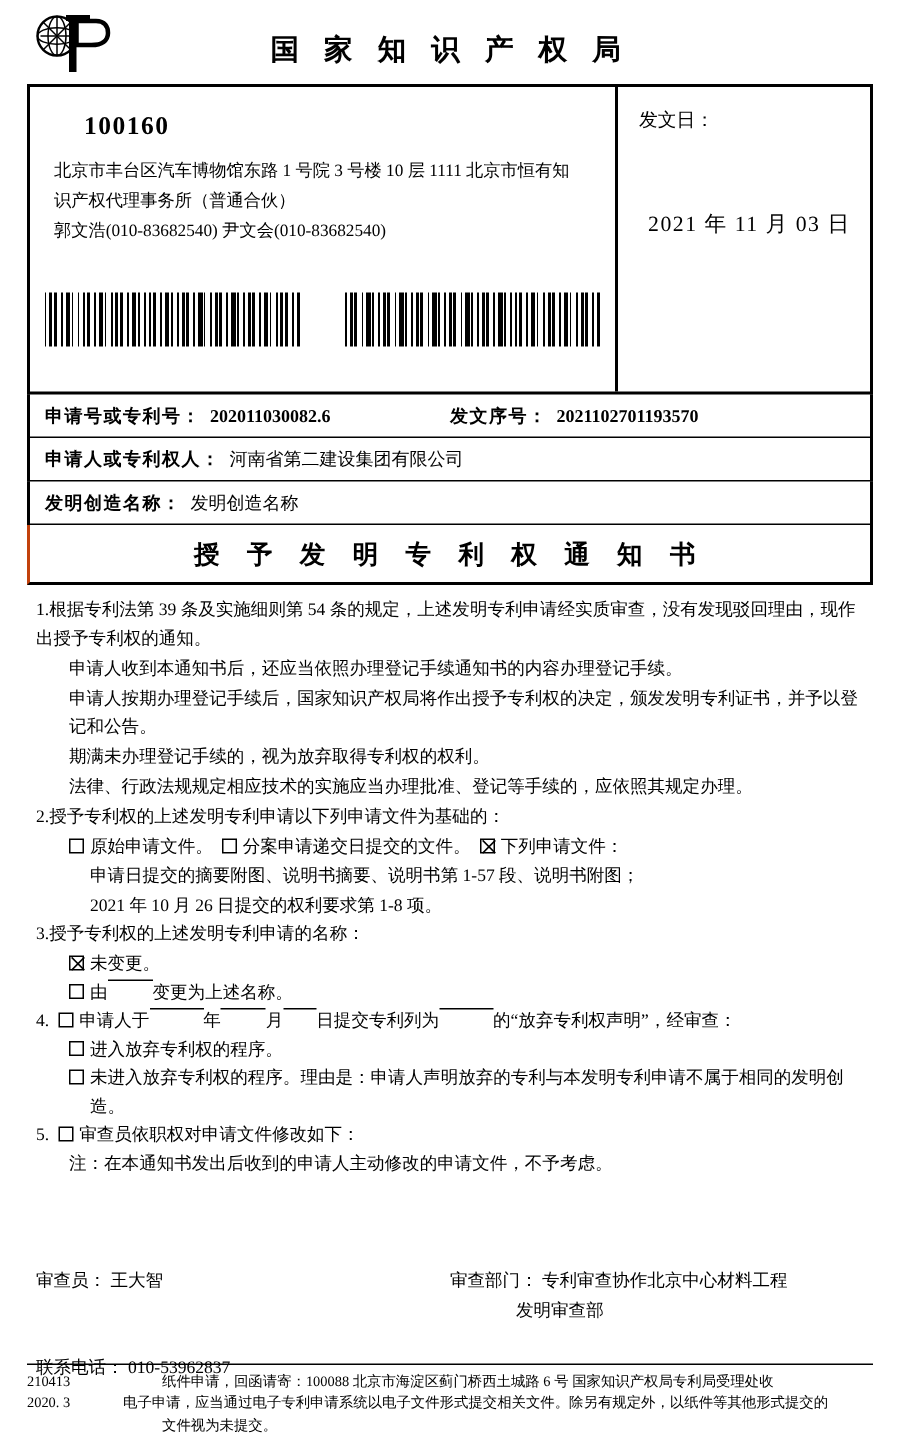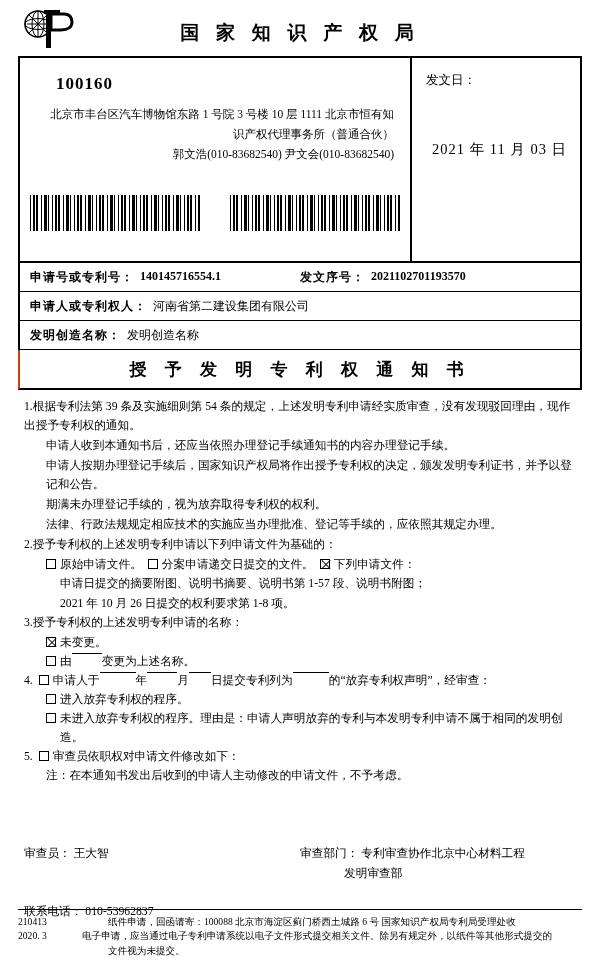--- a/index.html
+++ b/index.html
@@ -64,21 +64,21 @@
   .zipcode {
     font-size: 17px;
     font-weight: bold;
     margin-left: 26px;
     letter-spacing: 1px;
   }
   .addr {
     margin-top: 10px;
     font-size: 11.5px;
     line-height: 1.75;
-    text-align: right;
+    text-align: left;
     padding: 0 6px;
   }
   .addr .agentline { display:block; }
   .barcodes {
     position: absolute;
     left: 10px; right: 10px;
     bottom: 30px;
     display: flex;
     justify-content: space-between;
   }
@@ -110,21 +110,21 @@
     border-bottom: 1px solid #000;
     display: flex;
     align-items: center;
     height: 29px;
     font-size: 12px;
     padding: 0 10px;
   }
   .frow .lbl { font-weight: bold; letter-spacing: 1px; }
   .frow .val { margin-left: 6px; font-weight: bold; }
   .frow .val.norm { font-weight: normal; }
-  .frow .half { display: flex; }
+  .frow .half { display: flex; align-items: center; }
   .frow .half.first { width: 50%; }
 
   .titlebar {
     margin: 0 18px;
     border-left: 2px solid #c2410c;
     border-right: 2px solid #000;
     border-bottom: 2px solid #000;
     height: 40px;
     display: flex;
     align-items: center;
@@ -245,21 +245,21 @@
     </div>
     <div class="topright">
       <div class="sendlabel">发文日：</div>
       <div class="senddate">2021 年 11 月 03 日</div>
     </div>
   </div>
 
   <div class="frow">
     <div class="half first">
       <span class="lbl">申请号或专利号：</span>
-      <span class="val">140145716554.1</span>
+      <span class="val">202011030082.6</span>
     </div>
     <div class="half">
       <span class="lbl">发文序号：</span>
       <span class="val">2021102701193570</span>
     </div>
   </div>
 
   <div class="frow">
     <span class="lbl">申请人或专利权人：</span>
     <span class="val norm">河南省第二建设集团有限公司</span>

